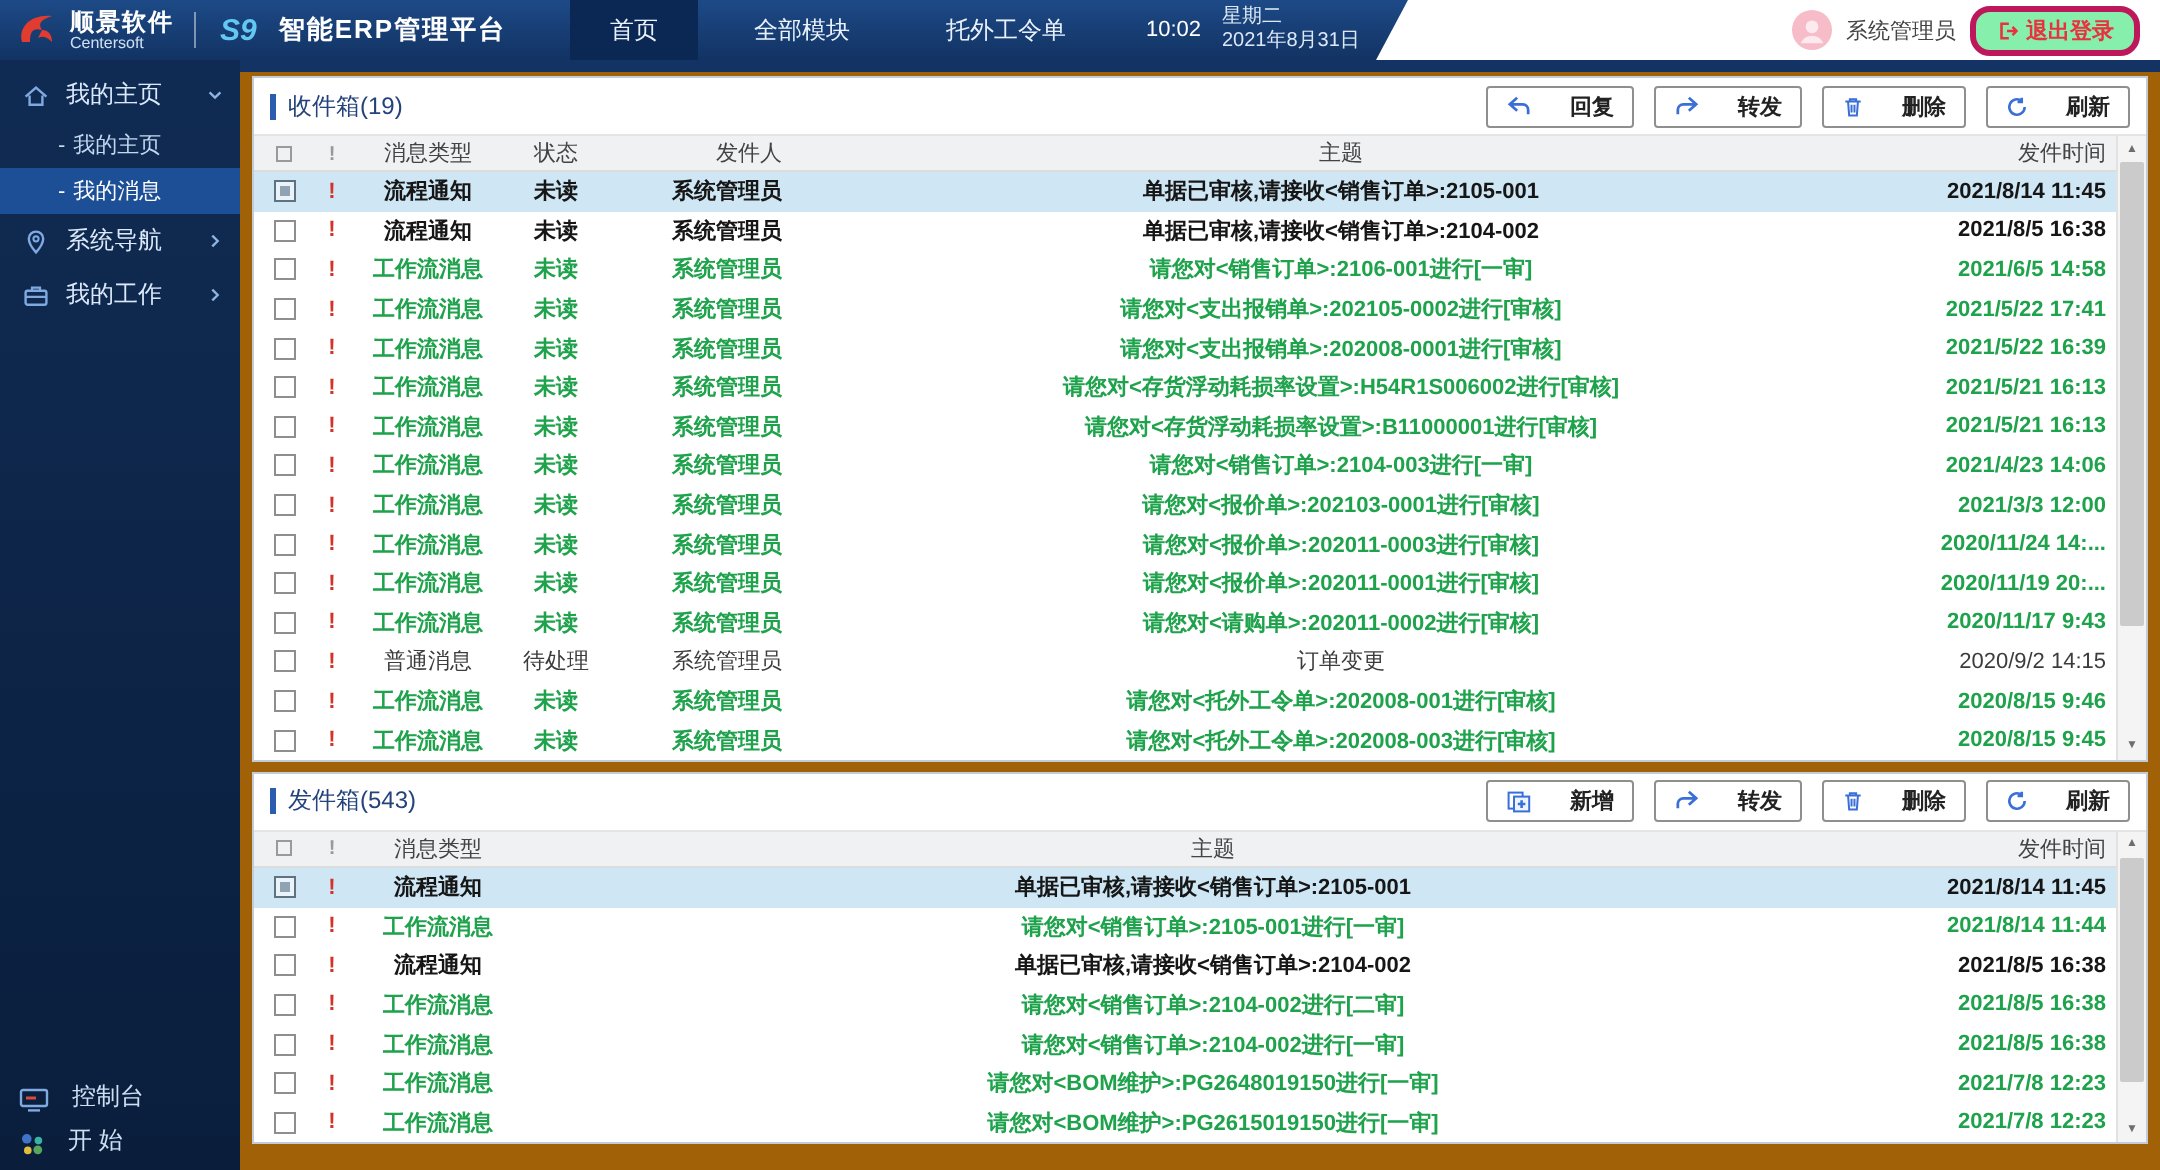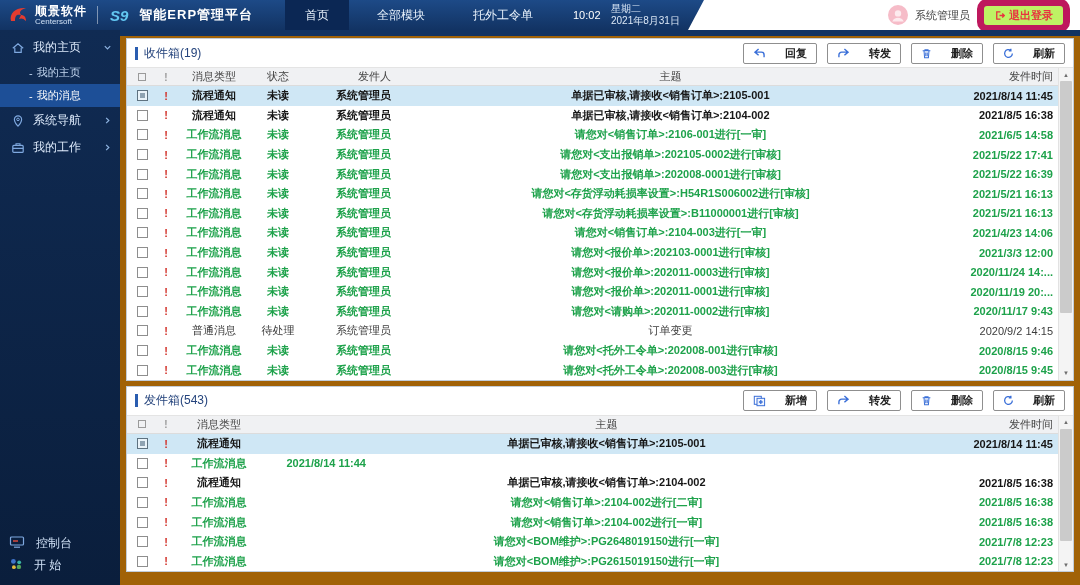--- a/index.html
+++ b/index.html
@@ -18,35 +18,35 @@
   .platform{font-size:13px;color:#fff;font-weight:bold;letter-spacing:1px}
   .tabs{position:absolute;left:285px;top:0;height:30px;display:flex;gap:8px}
   .tab{height:30px;padding:0 20px;display:flex;align-items:center;font-size:12px;color:#e9f2fc;cursor:pointer}
   .tab.active{background:#0b2754}
   .clock{position:absolute;left:573px;top:9px;font-size:11px;color:#fff}
   .datebox{position:absolute;left:611px;top:3px;font-size:10px;color:#dce8f7;line-height:12px}
   .topright{position:absolute;right:0;top:0;height:30px;width:392px;background:#fff;
     clip-path:polygon(16px 0,100% 0,100% 100%,0 100%);
     display:flex;align-items:center;justify-content:flex-end;gap:7px;padding-right:10px}
   .username{font-size:11px;color:#444}
-  .logout{display:inline-flex;align-items:center;gap:4px;border:7px solid #be185d;border-radius:10px;
-    background:#bef264;color:#e8323f;font-size:11px;font-weight:bold;padding:2px 10px;cursor:pointer}
+  .logout{display:inline-flex;align-items:center;gap:4px;border:3px solid #be185d;border-radius:10px;
+    background:#86efac;color:#e8323f;font-size:11px;font-weight:bold;padding:2px 10px;cursor:pointer}
 
   
   .sidebar{position:absolute;left:0;top:30px;width:120px;bottom:0;
     background:linear-gradient(180deg,#102b53,#0a1e3c);display:flex;flex-direction:column;z-index:5}
   .smenu{flex:1;padding-top:4px}
   .sitem{height:27px;display:flex;align-items:center;gap:8px;padding:0 8px 0 11px;
     color:#dce9fa;font-size:12px;cursor:pointer}
   .sitem .lbl{flex:1}
   .ssub{height:23px;display:flex;align-items:center;padding-left:29px;gap:4px;
     color:#c3d7f0;font-size:11px;cursor:pointer}
   .ssub.sel{background:#1d4f97;color:#fff}
   .sfoot{padding-bottom:6px}
-  .fitem{height:22px;display:flex;align-items:flex-start;gap:11px;padding-left:9px;color:#cfe0f5;font-size:12px;cursor:pointer}
+  .fitem{height:22px;display:flex;align-items:flex-end;gap:11px;padding-left:9px;color:#cfe0f5;font-size:12px;cursor:pointer}
   .ic{display:inline-flex;align-items:center;justify-content:center}
 
   
   .main{position:absolute;left:120px;top:30px;right:0;bottom:0;background:#a16207}
   .topstrip{height:6px;background:#123363}
   .panel{margin:2px 6px 0;background:#fff;border:1px solid #c2ccd8}
   .panel.outbox{margin-top:5px}
   .phead{height:28px;display:flex;align-items:center;padding:0 8px}
   .ptitle{display:flex;align-items:center;gap:6px;font-size:12px;color:#24437c}
   .tbar{width:3px;height:13px;background:#2a5db0}
@@ -510,20 +510,21 @@
               <div class="c-type">流程通知</div>
               <div class="c-subj">单据已审核,请接收&lt;销售订单&gt;:2105-001</div>
               <div class="c-time">2021/8/14 11:45</div>
             </div>
             <div class="trow r-green">
               <div class="c-sel">
                 <span class="cb"></span>
               </div>
               <div class="c-flag"><span class="flag">!</span></div>
               <div class="c-type">工作流消息</div>
+              <div class="c-subj">请您对&lt;销售订单&gt;:2105-001进行[一审]</div>
               <div class="c-time">2021/8/14 11:44</div>
             </div>
             <div class="trow r-dark">
               <div class="c-sel">
                 <span class="cb"></span>
               </div>
               <div class="c-flag"><span class="flag">!</span></div>
               <div class="c-type">流程通知</div>
               <div class="c-subj">单据已审核,请接收&lt;销售订单&gt;:2104-002</div>
               <div class="c-time">2021/8/5 16:38</div>

